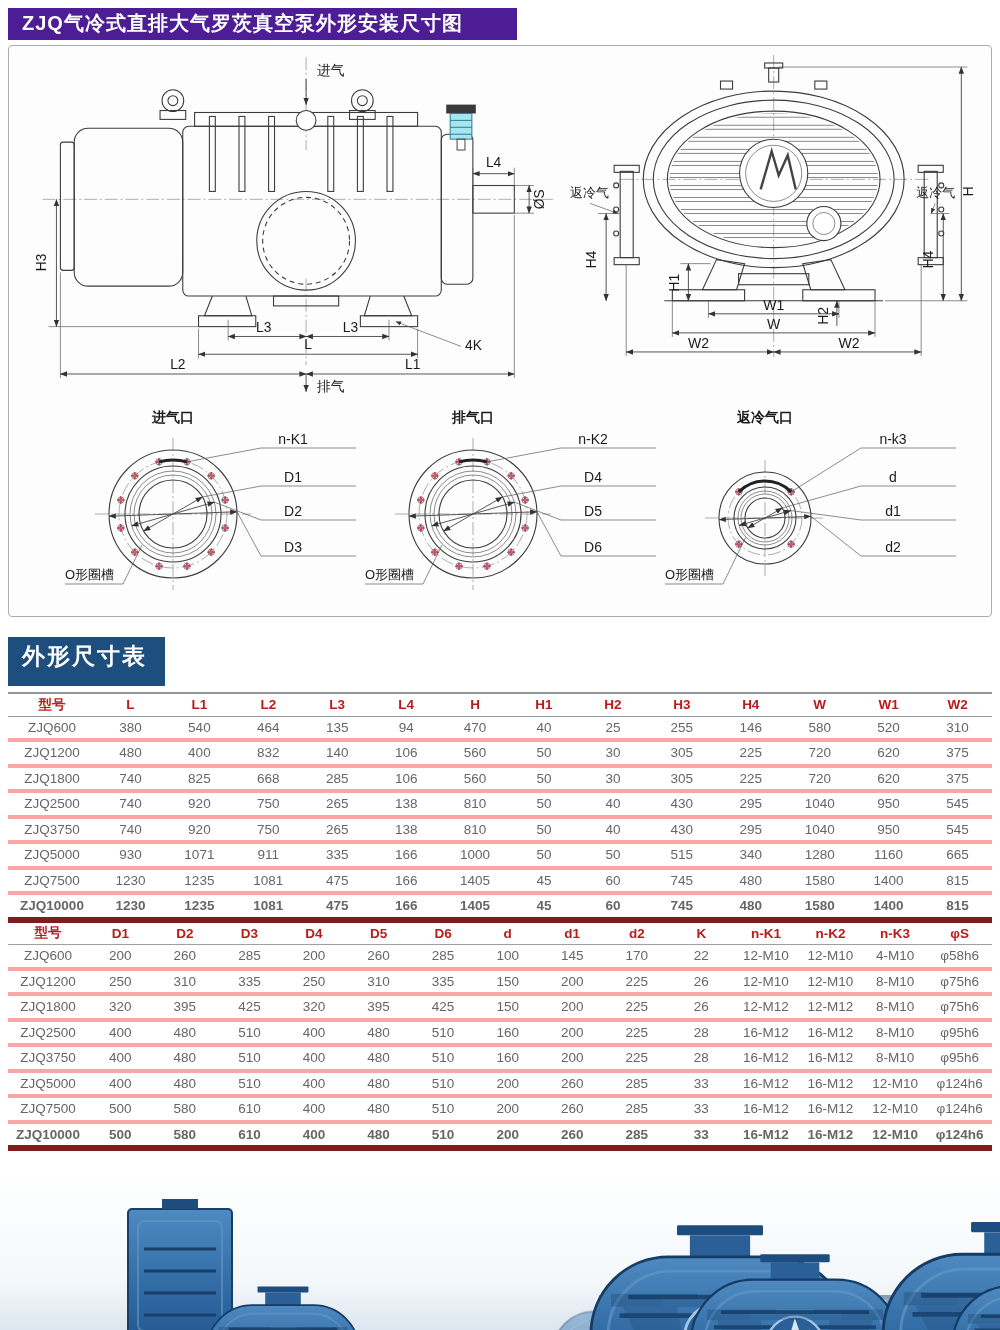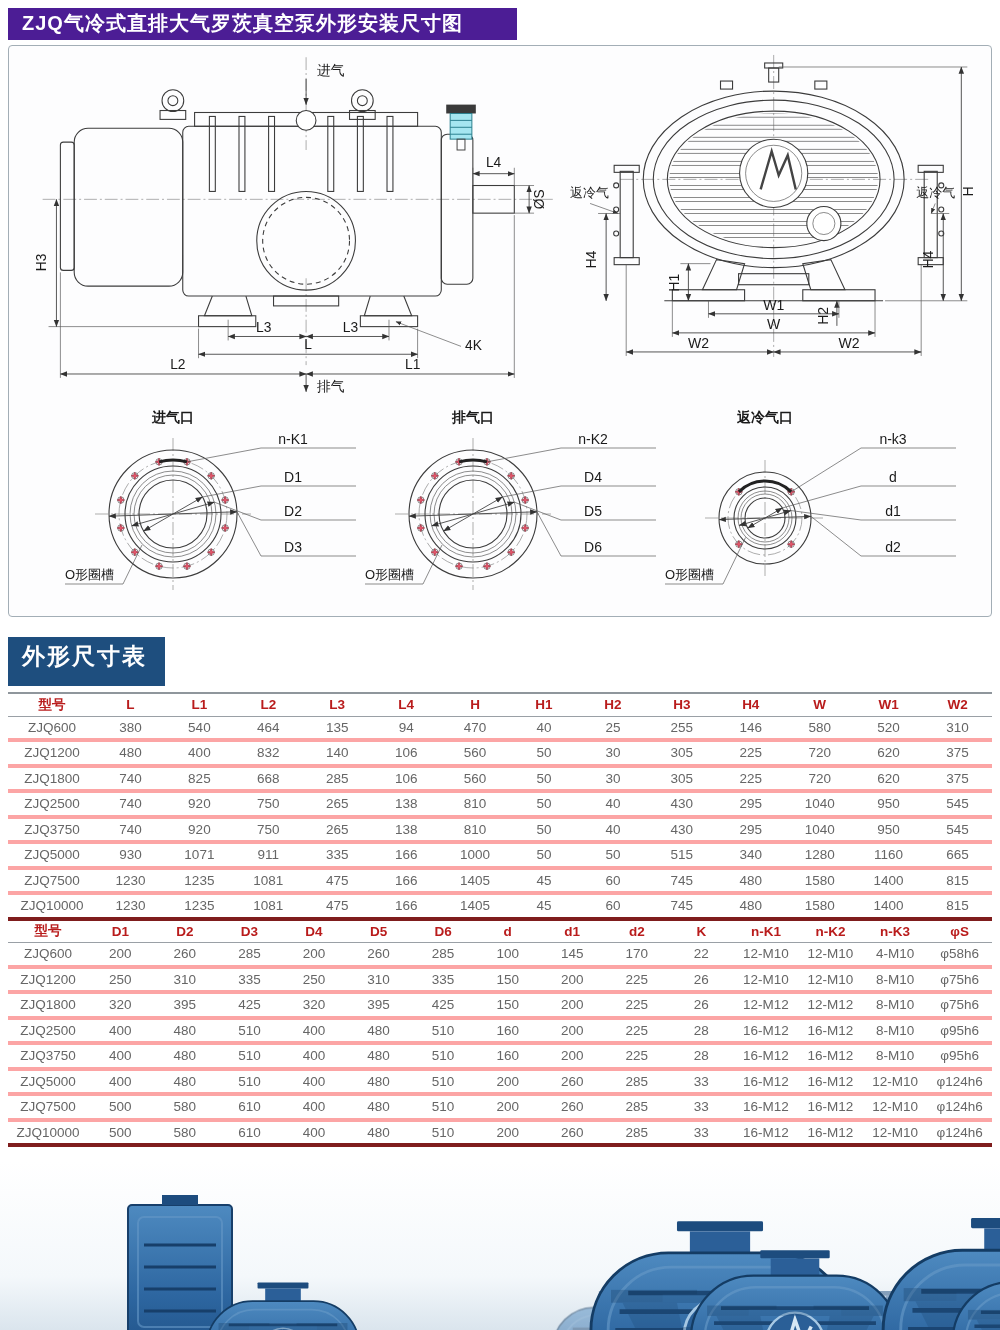--- a/index.html
+++ b/index.html
@@ -25,21 +25,21 @@
   .section-header{
     display:inline-block;margin:20px 0 0 8px;background:#1e4e7e;color:#fff;
     font-size:23px;font-weight:bold;padding:4px 18px 14px 14px;letter-spacing:2px;
   }
   table.dims{border-collapse:collapse;width:984px;margin:6px 8px 0 8px;table-layout:fixed;font-size:13.5px;}
   table.dims th{color:#b91c1c;font-weight:600;}
   table.dims td{color:#666;}
   table.dims th,table.dims td{text-align:center;padding:1px 0;height:19.5px;white-space:nowrap;overflow:hidden;}
   table.dims thead tr{border-top:2px solid #8f969c;border-bottom:1.5px solid #9aa0a6;}
   table.dims tbody tr{border-bottom:4px solid #fca5a5;}
-  table.dims tbody tr:last-child{border-bottom:4px solid #7f1d1d;}
+  table.dims tbody tr:last-child{border-bottom:6px solid #7f1d1d;font-weight:bold;}
   #table1 th:first-child,#table1 td:first-child{width:88px;}
   #table2 th:first-child,#table2 td:first-child{width:80px;}
   #table2{margin-top:0;}
   #table2 thead tr{border-top:0;}
   .photo{margin-top:14px;width:1000px;height:256px;position:relative;}
 </style>
 </head>
 <body>
 
 

